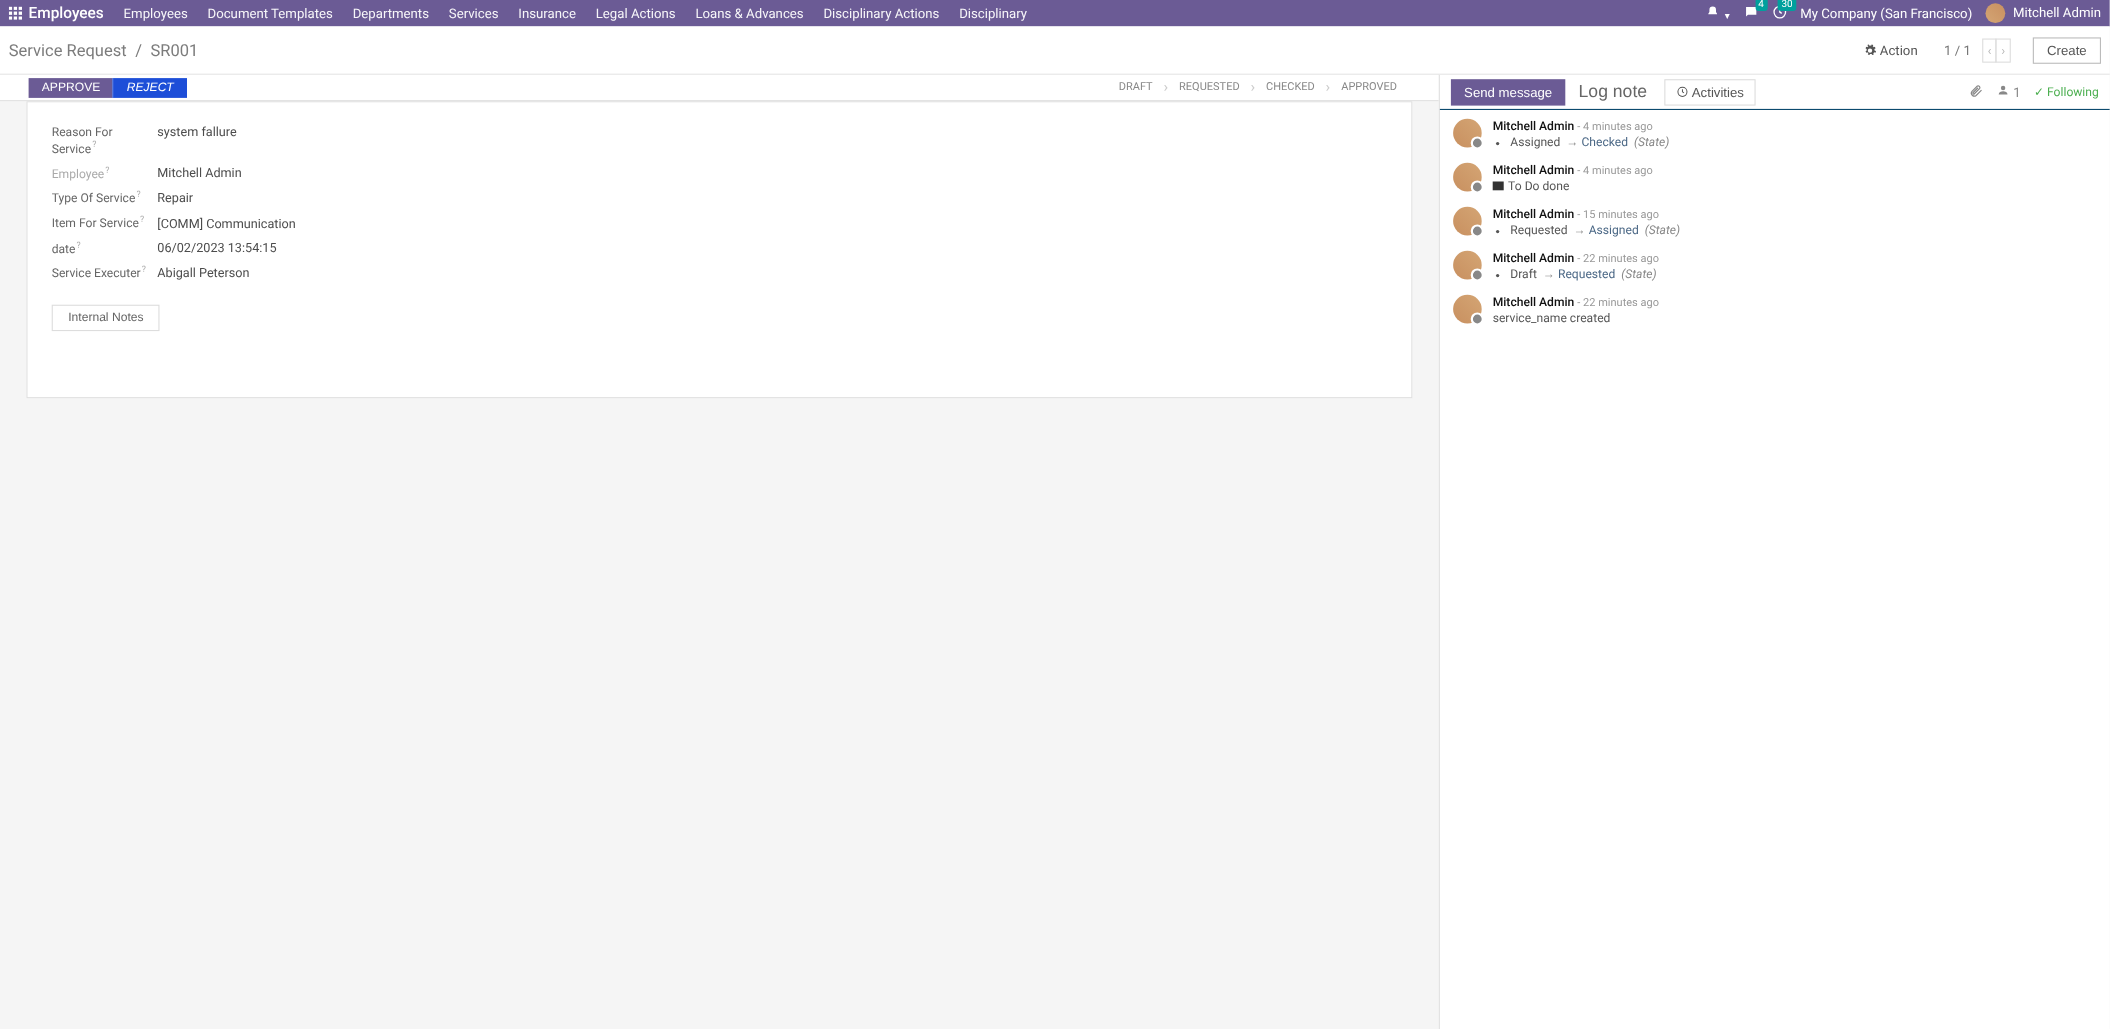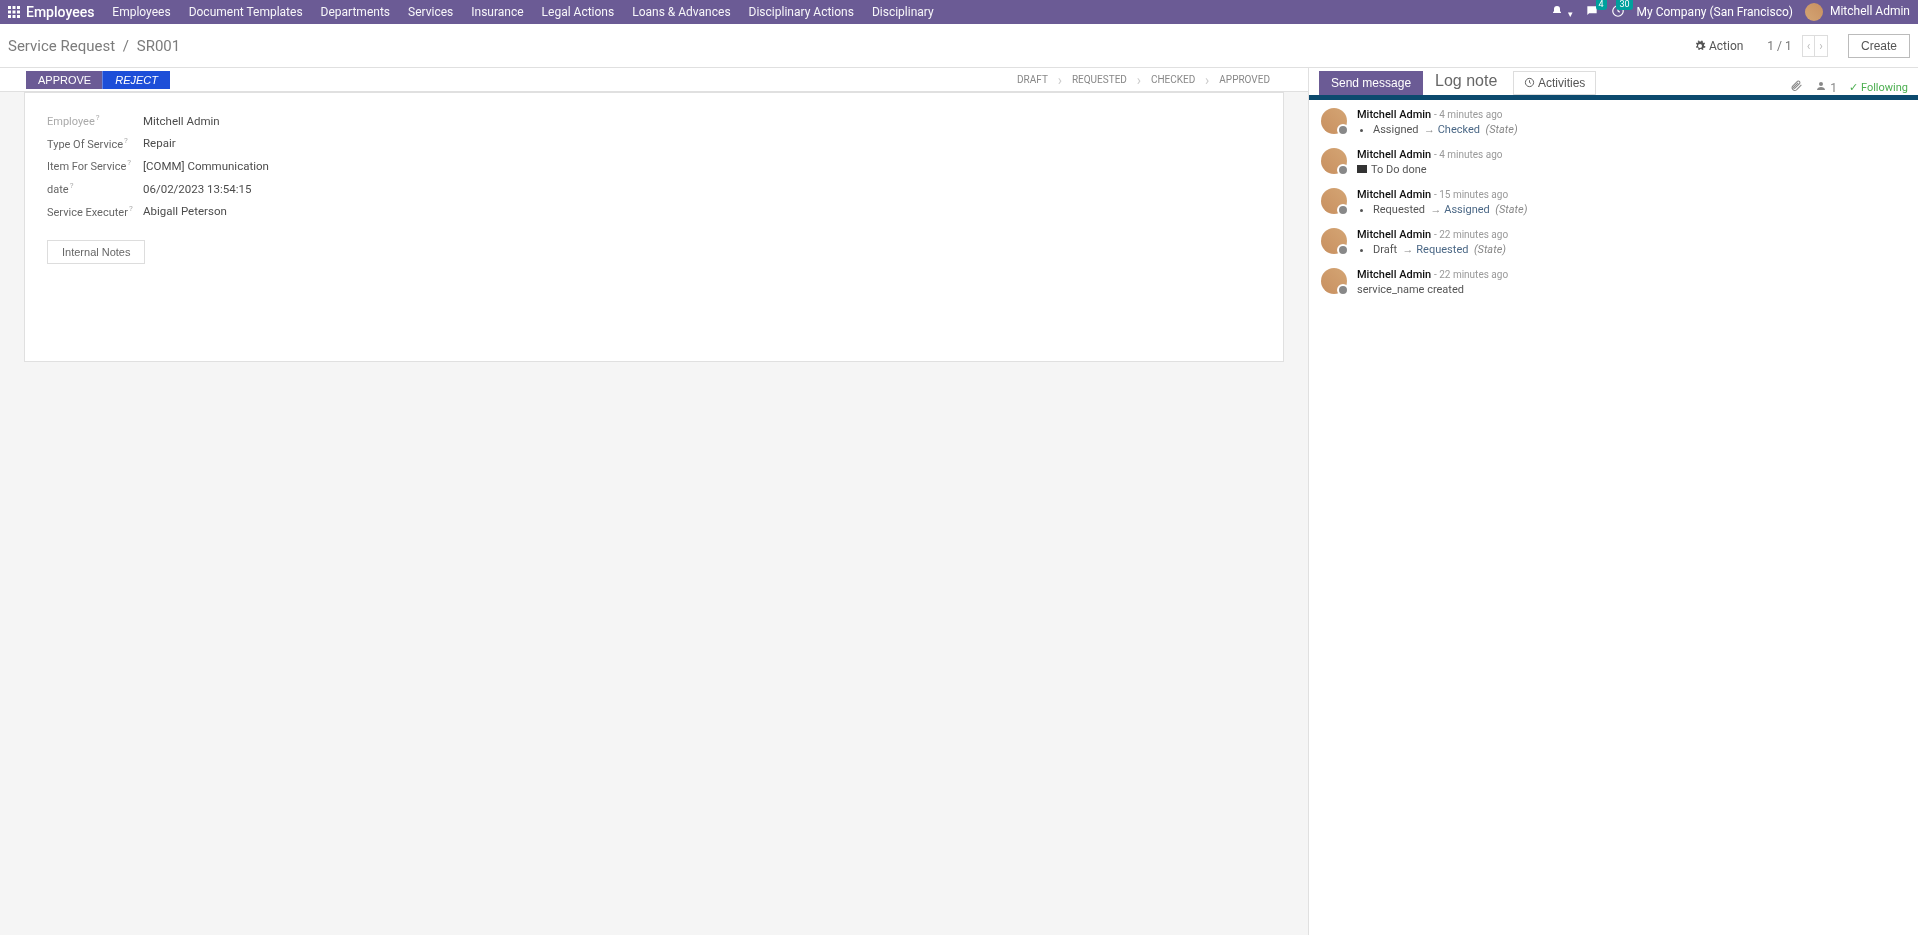--- a/index.html
+++ b/index.html
@@ -37,21 +37,21 @@
 .status-step:not(:last-child)::after { content: "›"; position: absolute; right: -2px; color: #ccc; font-size: 14px; top: 2px; }
 
 .form-sheet { margin: 0 24px 24px 24px; background: #fff; border: 1px solid #e0e0e0; padding: 20px 22px 10px 22px; min-height: 270px; }
 .field-row { display: flex; align-items: baseline; margin-bottom: 8px; }
 .field-label { width: 96px; font-size: 11px; color: #666; position: relative; }
 .field-label.muted { color: #aaa; }
 .field-label sup { font-size: 8px; color: #aaa; margin-left: 1px; }
 .field-value { font-size: 11.5px; color: #4c4c4c; }
 .tab-btn { border: 1px solid #ddd; background: #fff; padding: 5px 14px; font-size: 11px; color: #666; margin-top: 14px; cursor: pointer; }
 
-.chatter-controls { display: flex; align-items: flex-end; border-bottom: 5px solid #0c4a6e; padding: 0 10px; height: 32px; }
+.chatter-controls { display: flex; align-items: center; border-bottom: 1px solid #0c4a6e; padding: 0 10px; height: 32px; }
 .btn-send { background: #6b5b95; color: #fff; border: none; padding: 5px 12px; font-size: 12px; cursor: pointer; }
 .btn-log { background: transparent; border: none; color: #666; padding: 5px 12px; font-size: 16px; cursor: pointer; }
 .btn-activities { background: #fff; border: 1px solid #ddd; color: #555; padding: 4px 10px; font-size: 12px; cursor: pointer; margin-left: 4px; }
 .chatter-controls .spacer { flex: 1; }
 .chatter-icons { display: flex; align-items: center; gap: 12px; color: #888; font-size: 12px; }
 .following { color: #4caf50; font-size: 11px; }
 .following::before { content: "✓ "; }
 
 .chatter-body { padding: 8px 12px; overflow-y: auto; }
 .today-label { text-align: center; color: #888; font-size: 11px; font-weight: 600; margin: 6px 0 8px; }
@@ -152,20 +152,24 @@
       <div class="spacer"></div>
       <div class="status-steps">
         <div class="status-step">DRAFT</div>
         <div class="status-step">REQUESTED</div>
         <div class="status-step">CHECKED</div>
         <div class="status-step">APPROVED</div>
       </div>
     </div>
 
     <div class="form-sheet">
+      <div class="field-row">
+        <div class="field-label"><span>Reason For Service</span><sup>?</sup></div>
+        <div class="field-value">system fallure</div>
+      </div>
       <div class="field-row">
         <div class="field-label muted"><span>Employee</span><sup>?</sup></div>
         <div class="field-value">Mitchell Admin</div>
       </div>
       <div class="field-row">
         <div class="field-label"><span>Type Of Service</span><sup>?</sup></div>
         <div class="field-value">Repair</div>
       </div>
       <div class="field-row">
         <div class="field-label"><span>Item For Service</span><sup>?</sup></div>

